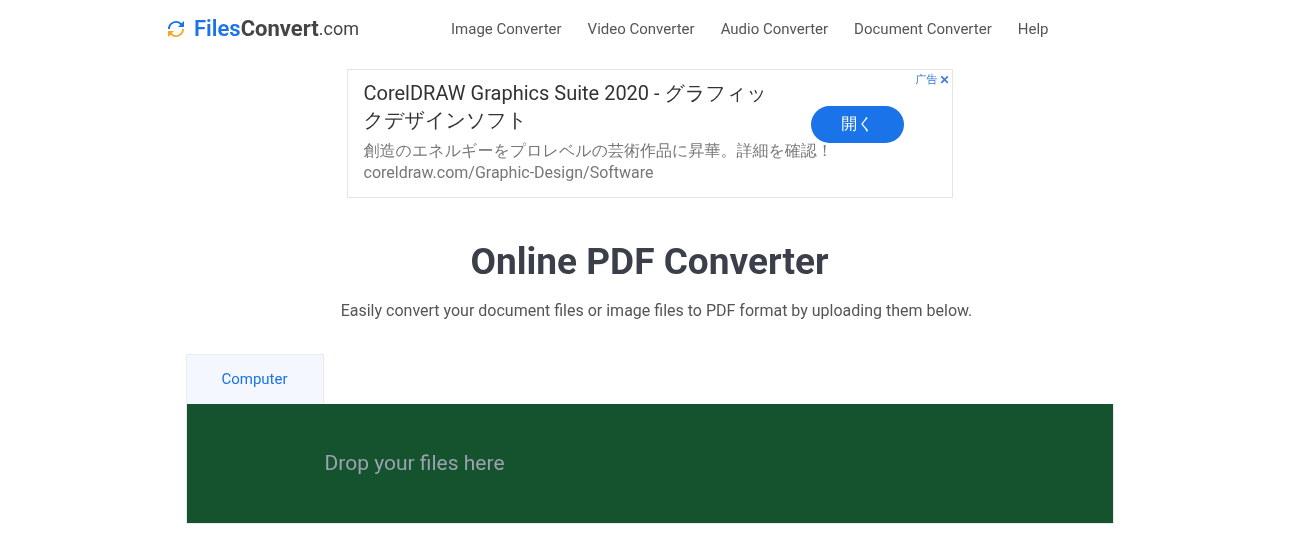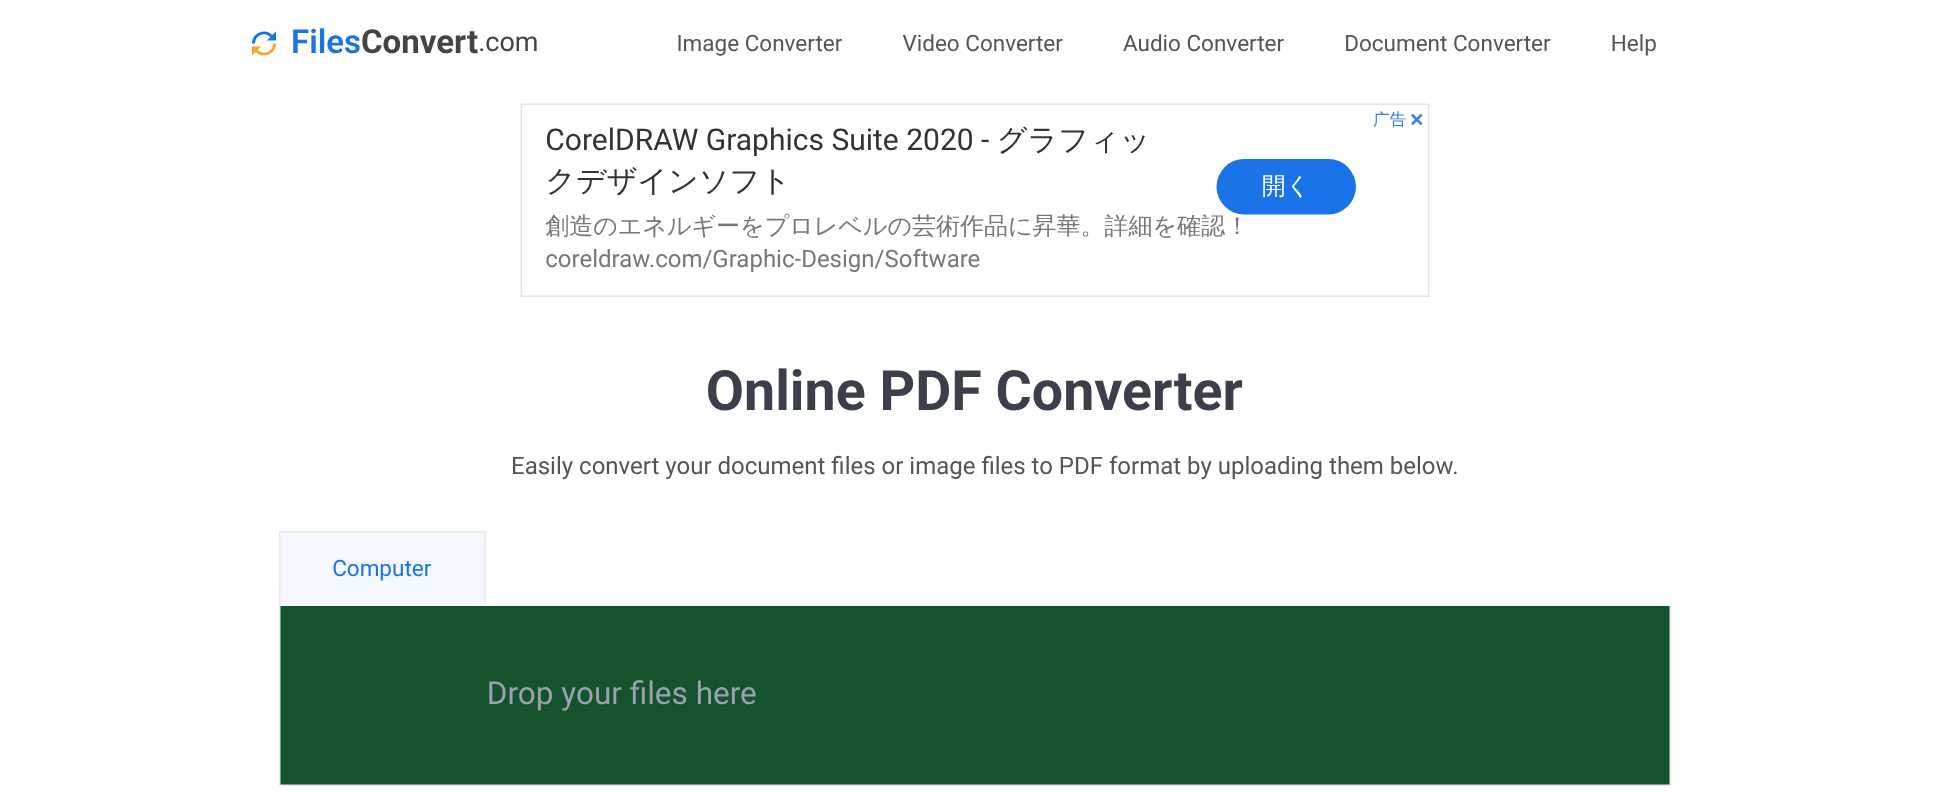--- a/index.html
+++ b/index.html
@@ -26,21 +26,21 @@
     .logo-icon {
       width: 24px;
       height: 24px;
       margin-right: 6px;
     }
     .logo-free { color: #1a73e8; }
     .logo-convert { font-weight: 700; color: #444; }
     .logo-com { color: #444; font-weight: 400; font-size: 18px; }
     .nav {
       display: flex;
-      gap: 40px;
+      gap: 26px;
       margin-left: 60px;
       text-align: right;
     }
     .nav-item {
       color: #555;
       font-size: 15px;
       cursor: pointer;
     }
     .ad-container {
       width: 606px;

